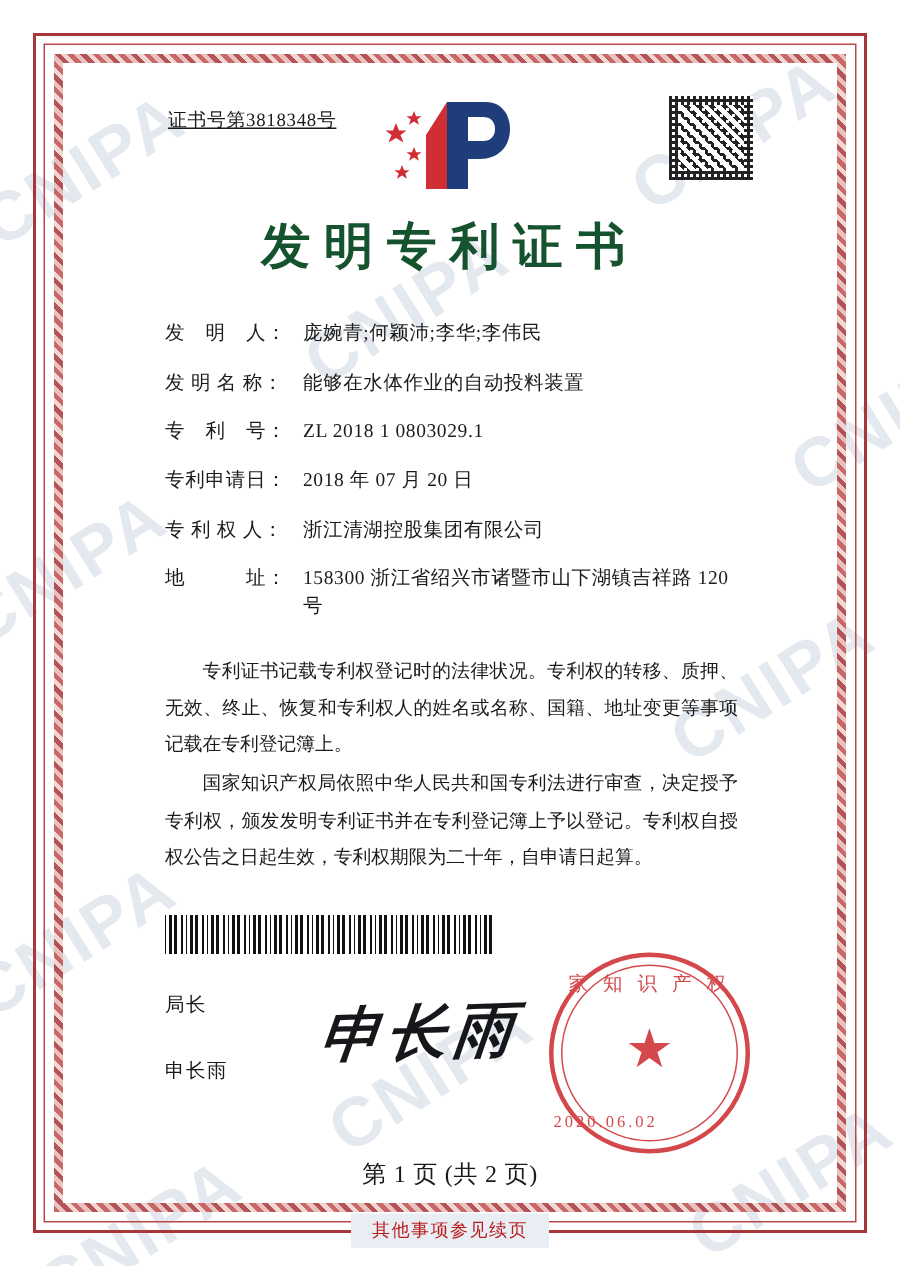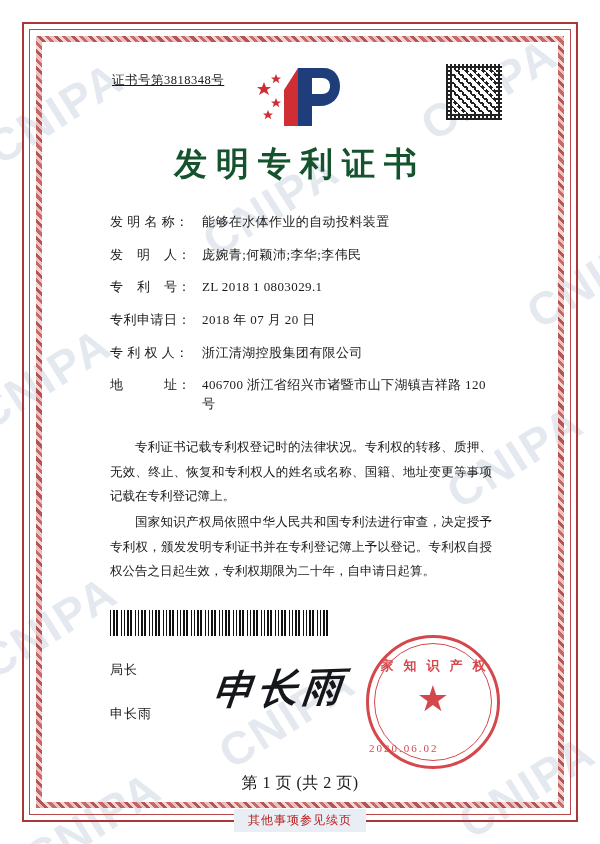--- a/index.html
+++ b/index.html
@@ -232,24 +232,23 @@
     position: absolute;
     left: 50%;
     top: 50%;
     transform: translate(-50%, -58%);
     font-size: 36px;
     line-height: 1;
     color: #cf2f34;
   }
   .seal-top {
     position: absolute;
-    left: 0; right: 0; top: 19px;
-    text-align: center;
+    left: 0; right: 0; top: 9px;
     font-size: 13px;
-    font-weight: bold;
+    font-weight: normal;
     letter-spacing: 10px;
     text-indent: 10px;
   }
   .seal-bottom {
     position: absolute;
     left: 0; right: 0; bottom: 12px;
     text-align: left;
     font-size: 11px;
     letter-spacing: 2px;
   }
@@ -313,42 +312,42 @@
           </g>
         </svg>
 
         <div class="qr"></div>
       </div>
 
       <div class="title">发明专利证书</div>
 
       <div class="fields">
         <div class="frow">
+          <div class="flabel">发　明　人：</div>
+          <div class="fvalue">庞婉青;何颖沛;李华;李伟民</div>
+        </div>
+        <div class="frow">
           <div class="flabel">发 明 名 称：</div>
           <div class="fvalue">能够在水体作业的自动投料装置</div>
         </div>
         <div class="frow">
-          <div class="flabel">发　明　人：</div>
-          <div class="fvalue">庞婉青;何颖沛;李华;李伟民</div>
-        </div>
-        <div class="frow">
           <div class="flabel">专　利　号：</div>
           <div class="fvalue">ZL 2018 1 0803029.1</div>
         </div>
         <div class="frow">
           <div class="flabel">专利申请日：</div>
           <div class="fvalue">2018 年 07 月 20 日</div>
         </div>
         <div class="frow">
           <div class="flabel">专 利 权 人：</div>
           <div class="fvalue">浙江清湖控股集团有限公司</div>
         </div>
         <div class="frow">
           <div class="flabel">地　　　址：</div>
-          <div class="fvalue">406700 浙江省绍兴市诸暨市山下湖镇吉祥路 120 号</div>
+          <div class="fvalue">158300 浙江省绍兴市诸暨市山下湖镇吉祥路 120 号</div>
         </div>
       </div>
 
       <div class="paras">
         <p class="para">专利证书记载专利权登记时的法律状况。专利权的转移、质押、无效、终止、恢复和专利权人的姓名或名称、国籍、地址变更等事项记载在专利登记簿上。</p>
         <p class="para">国家知识产权局依照中华人民共和国专利法进行审查，决定授予专利权，颁发发明专利证书并在专利登记簿上予以登记。专利权自授权公告之日起生效，专利权期限为二十年，自申请日起算。</p>
       </div>
 
       <div class="barcode"></div>
 

